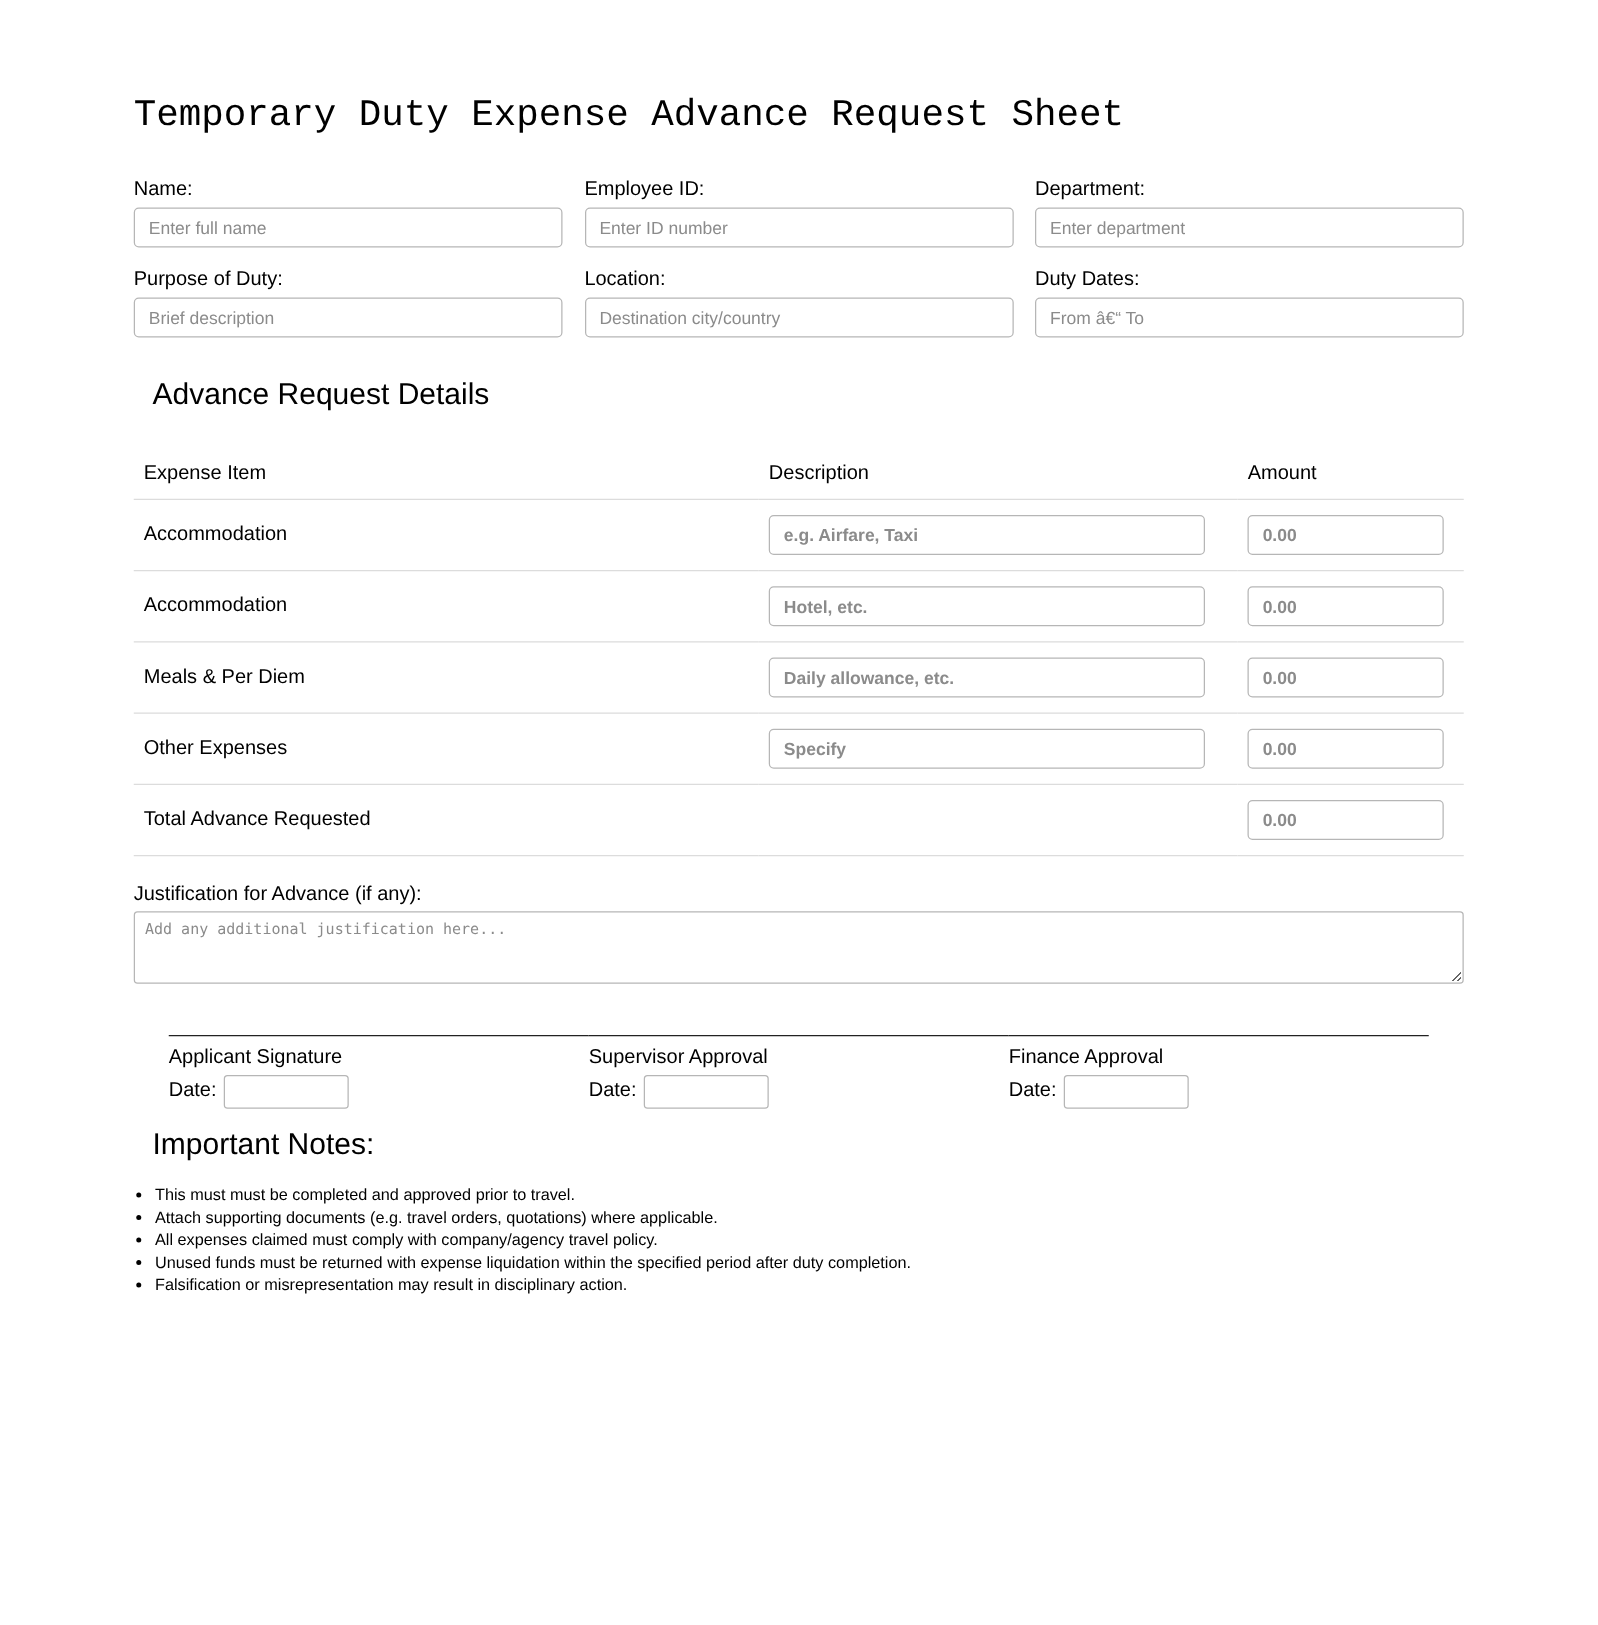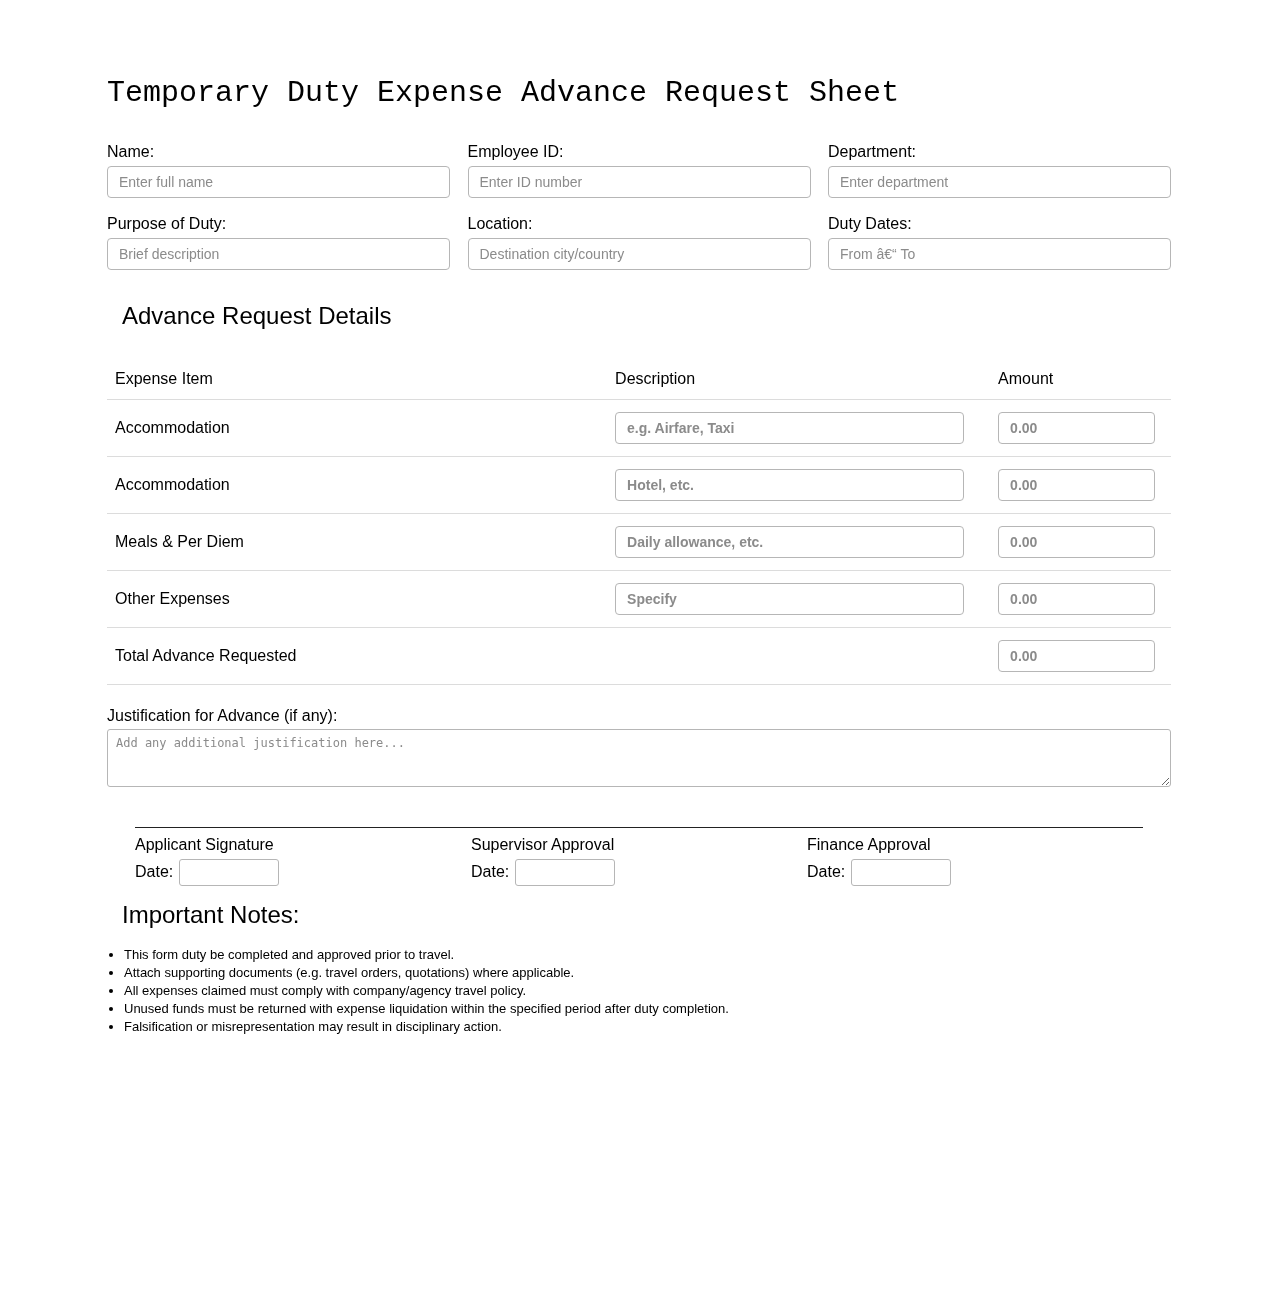--- a/index.html
+++ b/index.html
@@ -185,20 +185,20 @@
       <div class="sig-title">Finance Approval</div>
       <div class="date-row">
         <span class="lbl">Date:</span>
         <input class="date-input" type="text" style="">
       </div>
     </div>
   </div>
 
   <h2 class="section-heading notes-heading">Important Notes:</h2>
   <ul class="notes">
-    <li>This form duty be completed and approved prior to travel.</li>
+    <li>This must must be completed and approved prior to travel.</li>
     <li>Attach supporting documents (e.g. travel orders, quotations) where applicable.</li>
     <li>All expenses claimed must comply with company/agency travel policy.</li>
     <li>Unused funds must be returned with expense liquidation within the specified period after duty completion.</li>
     <li>Falsification or misrepresentation may result in disciplinary action.</li>
   </ul>
 
 </div>
 
 </body></html>

